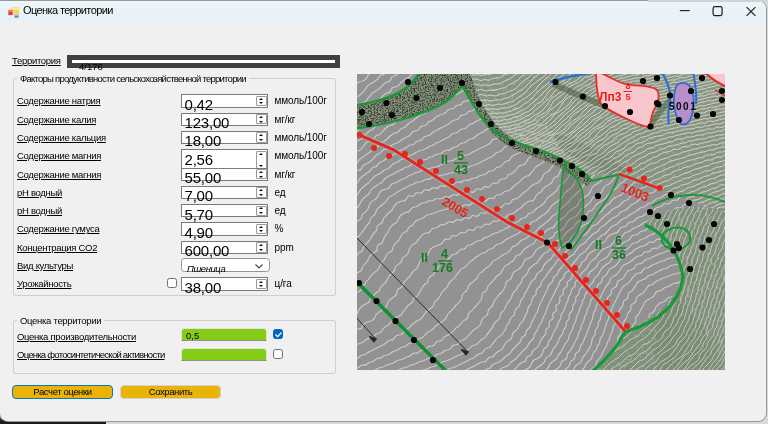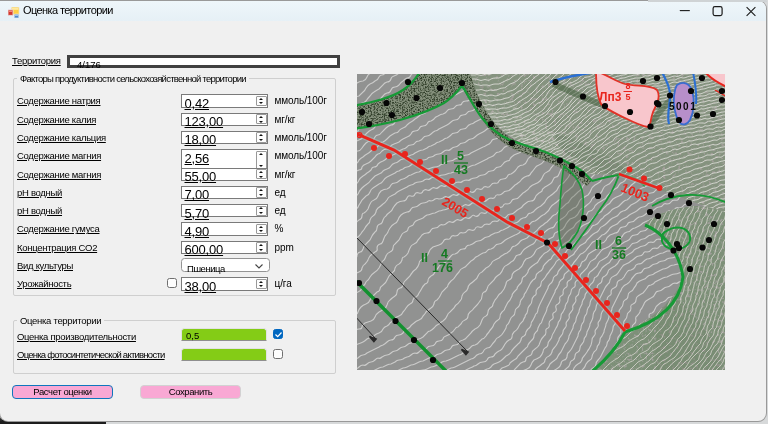--- a/index.html
+++ b/index.html
@@ -4,39 +4,39 @@
 html,body { width:768px; height:424px; overflow:hidden; }
 body { background:#d7d9da; font-family:"Liberation Sans", sans-serif; position:relative; }
 #win { position:absolute; left:0; top:1px; width:766px; height:420px;
   background:#f0f0f0; border-radius:0 8px 8px 8px; box-shadow:0 0 0 1px #999; }
 #tbar { position:absolute; left:0; top:0; width:100%; height:19.5px;
   background:linear-gradient(#eef6fa,#e6f0f6); border-radius:0 8px 0 0; }
 #topstrip { position:absolute; left:648px; top:-1px; width:119px; height:2px; background:#cfd3d5; border-radius:0 4px 0 0;}
 #title { position:absolute; left:23px; top:3px; font-size:11px; letter-spacing:-0.6px; color:#000; }
 #ticon { position:absolute; left:8px; top:5.5px; width:12px; height:11px; }
 .lbl { position:absolute; font-size:9.5px; letter-spacing:-0.3px; color:#000; white-space:nowrap;text-decoration:underline; }
-.tb { position:absolute; background:#fff; border:3px solid #404040; font-size:9.5px; padding-left:7px; padding-top:1px; }
+.tb { position:absolute; background:#fff; border:5px solid #404040; font-size:9.5px; padding-left:7px; padding-top:1px; }
 .num { position:absolute; background:#fff; border:1px solid #7a7a7a; }
-.nval { position:absolute; left:3px; top:0.5px; font-size:13px; letter-spacing:-0.2px;text-decoration:underline; }
+.nval { position:absolute; left:3px; top:0.5px; font-size:15px; letter-spacing:-0.2px; }
 .spin { position:absolute; right:0.5px; top:0.5px; bottom:0.5px; width:11px; border:1px solid #999;
   background:#fdfdfd; border-radius:1px;}
 .spin i { position:absolute; left:2.4px; width:0; height:0; border-left:2.2px solid transparent; border-right:2.2px solid transparent; }
 .spin .up { top:0.9px; border-bottom:2.8px solid #111; }
 .spin .dn { bottom:0.9px; border-top:2.8px solid #111; }
 .grp { position:absolute; border:1px solid #cfcfcf; border-radius:2px; }
 .gt { position:absolute; top:-6px; left:3px; background:#f0f0f0; padding:0 3px; font-size:9.5px; letter-spacing:-0.3px; white-space:nowrap; }
 .unit { position:absolute; font-size:10px; letter-spacing:-0.1px; color:#000; }
 .cmb { position:absolute; background:#fff; border:1px solid #949494; border-radius:3.5px; font-size:9.5px; letter-spacing:-0.45px; }
-.cmb span { position:absolute; left:5px; top:4px; }
+.cmb span { position:absolute; left:5px; top:4px;font-style:italic; }
 .cmb svg { position:absolute; right:6px; top:5px; }
 .chk { position:absolute; width:10px; height:10px; border:1px solid #6f6f6f; border-radius:2.5px; background:#fdfdfd; }
 .chk.on { background:#0067c0; border-color:#0067c0; }
 .chk.on svg { position:absolute; left:0.5px; top:0.5px; }
 .tb11 { position:absolute; background:#84cc16; border:1px solid #e2e2e2; border-bottom:1px solid #8f8f8f; border-radius:3.5px 3.5px 1px 1px; font-size:9.5px; padding-left:4px; padding-top:1px; }
-.btn { position:absolute; width:101px; height:14.3px; background:#f9a8d4; border:1px solid #d2d2d2; border-radius:4px; font-size:9.5px; letter-spacing:-0.4px; text-align:center; line-height:12.5px; }
+.btn { position:absolute; width:101px; height:14.3px; background:#eab308; border:1px solid #d2d2d2; border-radius:4px; font-size:9.5px; letter-spacing:-0.4px; text-align:center; line-height:12.5px; }
 .btn.focus { border:1.6px solid #0f76bd; line-height:11.5px; }
 </style></head><body>
 <div id="dk1" style="position:absolute;left:0;top:0;width:650px;height:2px;background:#242424"></div>
 <div id="dk2" style="position:absolute;left:0;top:420px;width:106px;height:4px;background:#1d1d1d"></div>
 <div id="dk3" style="position:absolute;left:0;top:0;width:1.5px;height:421px;background:#2a2a2a"></div>
 <div id="win">
 <div id="tbar"></div>
 <div id="topstrip"></div>
 <svg id="ticon" viewBox="0 0 12 11">
  <rect x="3.2" y="0" width="8" height="8" rx="0.8" fill="#ffce44" stroke="#e8edf4" stroke-width="0.8"></rect>
@@ -166,21 +166,21 @@
 <div class="tb11" style="left:181px;top:326.8px;width:86px;height:13.6px">0,5</div>
 <div class="chk on" style="left:272.5px;top:327.7px">
       <svg width="9" height="9" viewBox="0 0 9 9">
         <path d="M1.5,4.5 L3.7,6.7 L7.5,2.5" stroke="#fff" stroke-width="1.2" fill="none"></path>
       </svg>
     </div>
 <div class="lbl" style="left:17px;top:347.8px;letter-spacing:-0.75px">Оценка фотосинтетической активности</div>
 <div class="tb11" style="left:181px;top:346.8px;width:86px;height:13.6px"></div>
 <div class="chk" style="left:272.5px;top:347.7px"></div>
 <div class="btn focus" style="left:12px;top:384px">Расчет оценки</div>
-<div class="btn" style="left:140px;top:384px">Сохранить</div>
+<div class="btn" style="left:120px;top:384px">Сохранить</div>
 <svg id="map" style="position:absolute;left:357px;top:72.5px" width="368" height="296" viewBox="0 0 368 296">
 <defs>
 <clipPath id="cpSlope">
           <path d="M 52,-4 L 372,-4 L 372,142 C 350,132 330,126 306,117 C 285,109 270,103 262,101 L 228,100 C 214,92 196,84 180,77 C 164,70 150,60 140,54 C 130,44 120,26 112,14 C 102,4 78,0 52,-4 Z"></path>
         </clipPath>
 <clipPath id="cpScrub">
           <path d="M 372,140 L 372,300 L 232,300 C 248,286 260,270 267,258 C 288,248 316,232 325,205 C 330,182 310,162 288,151 C 295,140 320,133 340,132 C 352,133 364,136 372,140 Z"></path>
         </clipPath>
 <clipPath id="cpBand">
           <path d="M -4,32 C 16,28 34,24 46,16 C 55,10 60,3 64,-4 L 112,-4 C 115,6 120,22 126,32 C 133,44 141,55 151,62 C 160,68 170,72 180,75 C 192,79 205,85 215,91 C 223,95 229,100 235,106 L 230,112 C 222,106 212,99 202,93 C 190,87 178,83 166,79 C 152,74 141,66 133,56 C 125,46 117,32 111,24 L 105,12 C 100,18 95,24 87,29 C 73,37 57,42 43,46 C 27,50 12,53 -4,55 Z"></path>

